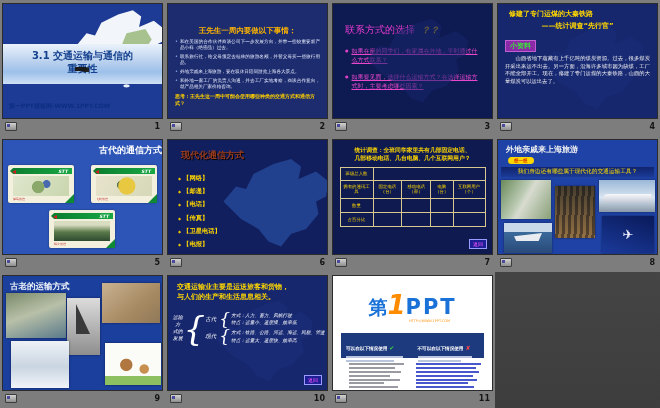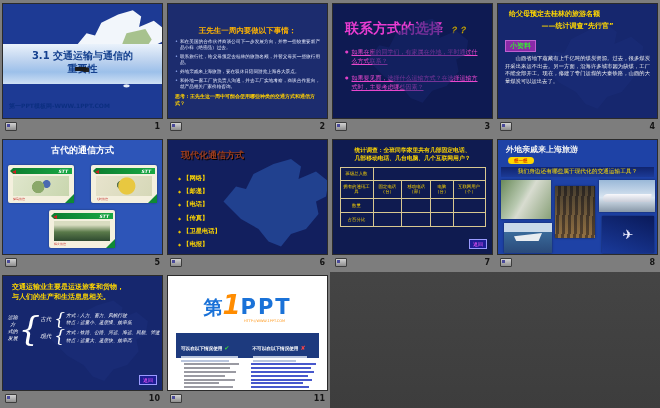--- a/index.html
+++ b/index.html
@@ -31,36 +31,36 @@
   
   .s2{background:#1c2c6e;padding:22px 7px;box-sizing:border-box;}
   .s2 .t{text-align:center;font-size:7.5px;font-weight:bold;color:#ffb400;margin-bottom:3px;}
   .s2 .b{display:flex;gap:2px;font-size:4.6px;color:#e9edff;line-height:1.3;margin-bottom:3px;text-align:justify;}
   .s2 .dot{color:#9ab4ff;font-size:5px;line-height:1.1;}
   .s2 .think{margin-top:2px;font-size:5px;font-weight:bold;color:#ffd000;line-height:1.35;}
 
   
   .s3{background:#0e1a52;padding:14px 12px;box-sizing:border-box;}
   .s3 .trow{margin-bottom:10px;}
-  .s3 .t{font-size:14px;font-weight:bold;color:#e83cd0;}
+  .s3 .t{font-size:10px;font-weight:normal;color:#e83cd0;}
   .s3 .qm{font-size:9px;font-weight:bold;font-style:italic;color:#c8a400;margin-left:6px;}
   .s3 .b{display:flex;gap:3px;margin-bottom:9px;}
   .s3 .dot{color:#e040c8;font-size:4px;line-height:1.8;}
   .s3 .bt{font-size:6px;color:#e847cd;text-decoration:underline;line-height:1.45;}
 
   
   .s4{background:#16276e;padding:5px 7px;box-sizing:border-box;}
   .s4 .t{font-size:7px;font-weight:bold;color:#ffd700;margin-left:4px;}
   .s4 .st{font-size:7px;font-weight:bold;color:#ffd700;text-align:center;margin:2px 0;}
   .s4 .tag{display:inline-block;background:#8a2aa8;border:1px solid #c060d0;color:#3ae03a;font-size:7px;font-weight:bold;padding:0 4px;margin:1px 0 3px 0;}
   .s4 .body{font-size:5.3px;color:#f2f2f2;line-height:1.45;text-indent:2em;text-align:justify;}
 
   
   .s5{background:#2d55b8;}
-  .s5 .t{margin-top:4px;text-align:center;font-size:9px;font-weight:bold;color:#fff;}
+  .s5 .t{margin-top:4px;text-align:right;font-size:9px;font-weight:bold;color:#fff;}
   .card{position:absolute;width:66px;height:38px;background:#f4f0de;border-radius:2px;box-shadow:0 0 2px rgba(0,0,0,.45);}
   .card .bar{position:absolute;top:3px;left:2px;right:2px;height:6px;background:linear-gradient(90deg,#0c7c2e,#18a844);clip-path:polygon(0 50%,5% 0,100% 0,100% 100%,5% 100%);}
   .card .arrow{position:absolute;left:4px;top:5px;width:0;height:0;border-top:2px solid transparent;border-bottom:2px solid transparent;border-right:4px solid #d02020;}
   .card .stt{position:absolute;top:3.5px;right:6px;font-size:4.5px;font-weight:bold;font-style:italic;color:#fff;}
   .card .art{position:absolute;left:5px;top:11px;right:5px;bottom:7px;}
   .card .cap{position:absolute;left:5px;bottom:2px;font-size:3px;color:#c02020;}
   .card .corner{position:absolute;right:0;bottom:0;width:0;height:0;border-left:9px solid transparent;border-bottom:9px solid #0e8a34;}
   .art.horse{background:radial-gradient(circle at 45% 55%,#8aa86a 18%,transparent 20%),radial-gradient(circle at 60% 40%,#4a6ab0 10%,transparent 12%),linear-gradient(120deg,#dfe6cc,#c9d6ae);}
   .art.pigeon{background:radial-gradient(circle at 55% 50%,#e8c840 25%,transparent 28%),radial-gradient(circle at 45% 45%,#55704a 12%,transparent 14%),linear-gradient(120deg,#e7e3cc,#d6d8b8);}
   .art.beacon{background:linear-gradient(180deg,#d8dcc0 20%,#5a7a4a 55%,#2e4a30 100%);}
@@ -224,21 +224,21 @@
   </div>
 
   <div class="cell">
     <div class="thumb s4">
       <div class="mapwrap" style="left:30px;top:16px;width:120px;height:96px;opacity:.45;">
         <svg viewBox="0 0 100 80" width="120" height="96">
             <path d="M12,38 L22,26 L30,28 L36,16 L52,8 L66,4 L74,10 L72,20 L86,14 L96,22 L94,34 L86,38 L88,48 L78,60 L66,64 L58,74 L48,70 L40,60 L26,52 Z" fill="#1c2f7c"></path>
           </svg>
       </div>
       <div style="position:relative;">
-        <div class="t">给父母预定去桂林的旅游名额</div>
+        <div class="t">修建了专门运煤的大秦铁路</div>
         <div class="st">——统计调查“先行官”</div>
         <div class="tag">小资料</div>
         <div class="body">山西省地下蕴藏有上千亿吨的煤炭资源。过去，很多煤炭开采出来运不出去。另一方面，沿海许多城市因为缺煤，工厂不能全部开工。现在，修建了专门运煤的大秦铁路，山西的大量煤炭可以运出去了。</div>
       </div>
     </div>
     <div class="strip">
       <span class="ticon"></span>
       <span class="num">4</span>
     </div>
   </div>
@@ -373,20 +373,34 @@
       <div class="ph plane">
           <span>✈</span>
         </div>
     </div>
     <div class="strip">
       <span class="ticon"></span>
       <span class="num">8</span>
     </div>
   </div>
 
+  <div class="cell">
+    <div class="thumb s9">
+      <div class="t">古老的运输方式</div>
+      <div class="ph river"></div>
+      <div class="ph sail"></div>
+      <div class="ph oxcart"></div>
+      <div class="ph sled"></div>
+      <div class="ph cartoon"></div>
+    </div>
+    <div class="strip">
+      <span class="ticon"></span>
+      <span class="num">9</span>
+    </div>
+  </div>
 
   <div class="cell">
     <div class="thumb s10">
       <div class="mapwrap" style="left:34px;top:20px;width:116px;height:92px;opacity:.5;">
         <svg viewBox="0 0 100 80" width="116" height="92">
             <path d="M12,38 L22,26 L30,28 L36,16 L52,8 L66,4 L74,10 L72,20 L86,14 L96,22 L94,34 L86,38 L88,48 L78,60 L66,64 L58,74 L48,70 L40,60 L26,52 Z" fill="#1c2f7c"></path>
           </svg>
       </div>
       <div style="position:relative;">
         <div class="t">

